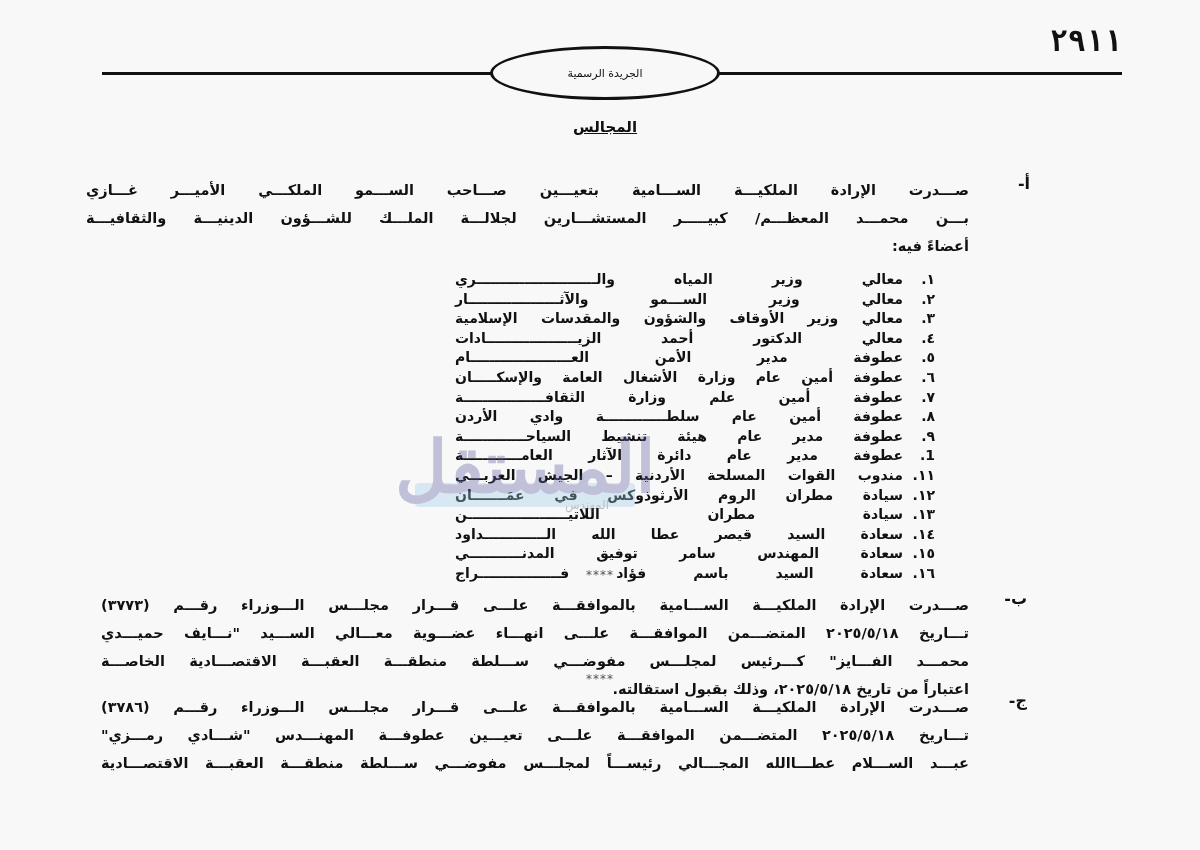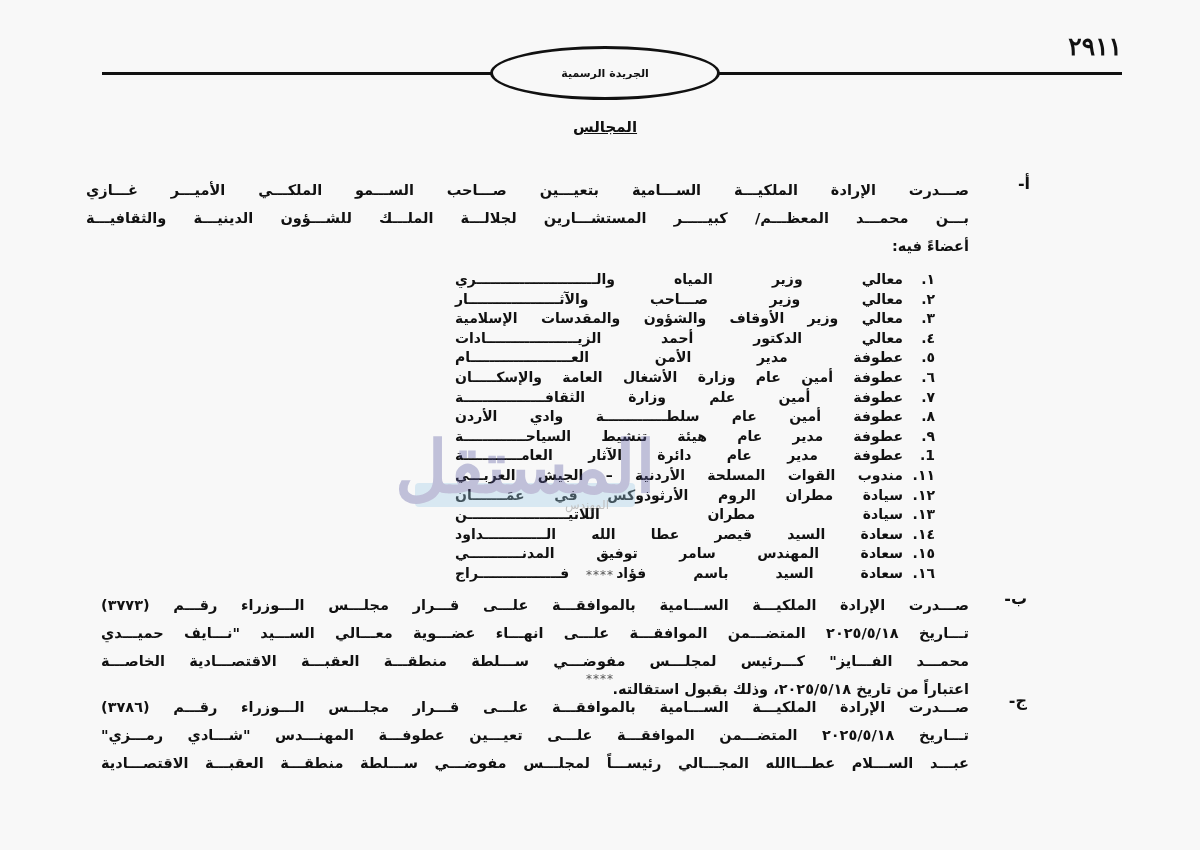--- a/index.html
+++ b/index.html
@@ -1,30 +1,30 @@
 <!DOCTYPE html>
 <html><head>
 <meta charset="utf-8">
 <style>
   html, body { margin:0; padding:0; }
   body {
     width:1200px; height:850px; background:#f8f8f8; position:relative; overflow:hidden;
     font-family:"DejaVu Sans", sans-serif; color:#111;
   }
   .page-number {
-    position:absolute; top:32px; right:78px; font-size:25px; font-weight:bold; letter-spacing:6px;
-    font-family:Liberation Sans, sans-serif; direction:rtl;
+    position:absolute; top:23px; right:78px; font-size:30px; font-weight:bold; letter-spacing:6px;
+    font-family:Liberation Mono, monospace; direction:rtl;
   }
   .header-rule {
     position:absolute; top:72px; left:102px; width:1020px; height:3px; background:#111;
   }
   .header-oval {
     position:absolute; top:46px; left:490px; width:230px; height:54px; border:3px solid #111; border-radius:50%;
     background:#f8f8f8; display:flex; align-items:center; justify-content:center; box-sizing:border-box;
-    font-size:11px; font-weight:bold; direction:rtl;
+    font-size:11px; font-weight:normal; direction:rtl;
   }
   .section-title {
     position:absolute; top:118px; left:0; width:1210px; text-align:center; font-size:15px; font-weight:bold;
     text-decoration:underline; direction:rtl;
   }
   .block {
     position:absolute; direction:rtl; text-align:justify; font-size:14.5px; font-weight:bold; line-height:22px;
   }
   .block .marker { position:absolute; right:-50px; top:0; font-size:16px; }
   .block p { margin:6px; text-align-last:justify; }
@@ -67,21 +67,21 @@
   <p class="last">أعضاءً فيه:</p>
 </div>
 
 <div class="list">
   <div class="list-item">
       <span class="num">١.</span>
       <span class="txt">معالي وزير المياه والـــــــــــــــــــــــــري</span>
     </div>
   <div class="list-item">
       <span class="num">٢.</span>
-      <span class="txt">معالي وزير صـــاحب والآثـــــــــــــــــــار</span>
+      <span class="txt">معالي وزير الســـمو والآثـــــــــــــــــــار</span>
     </div>
   <div class="list-item">
       <span class="num">٣.</span>
       <span class="txt">معالي وزير الأوقاف والشؤون والمقدسات الإسلامية</span>
     </div>
   <div class="list-item">
       <span class="num">٤.</span>
       <span class="txt">معالي الدكتور أحمد الزيـــــــــــــــــــادات</span>
     </div>
   <div class="list-item">

